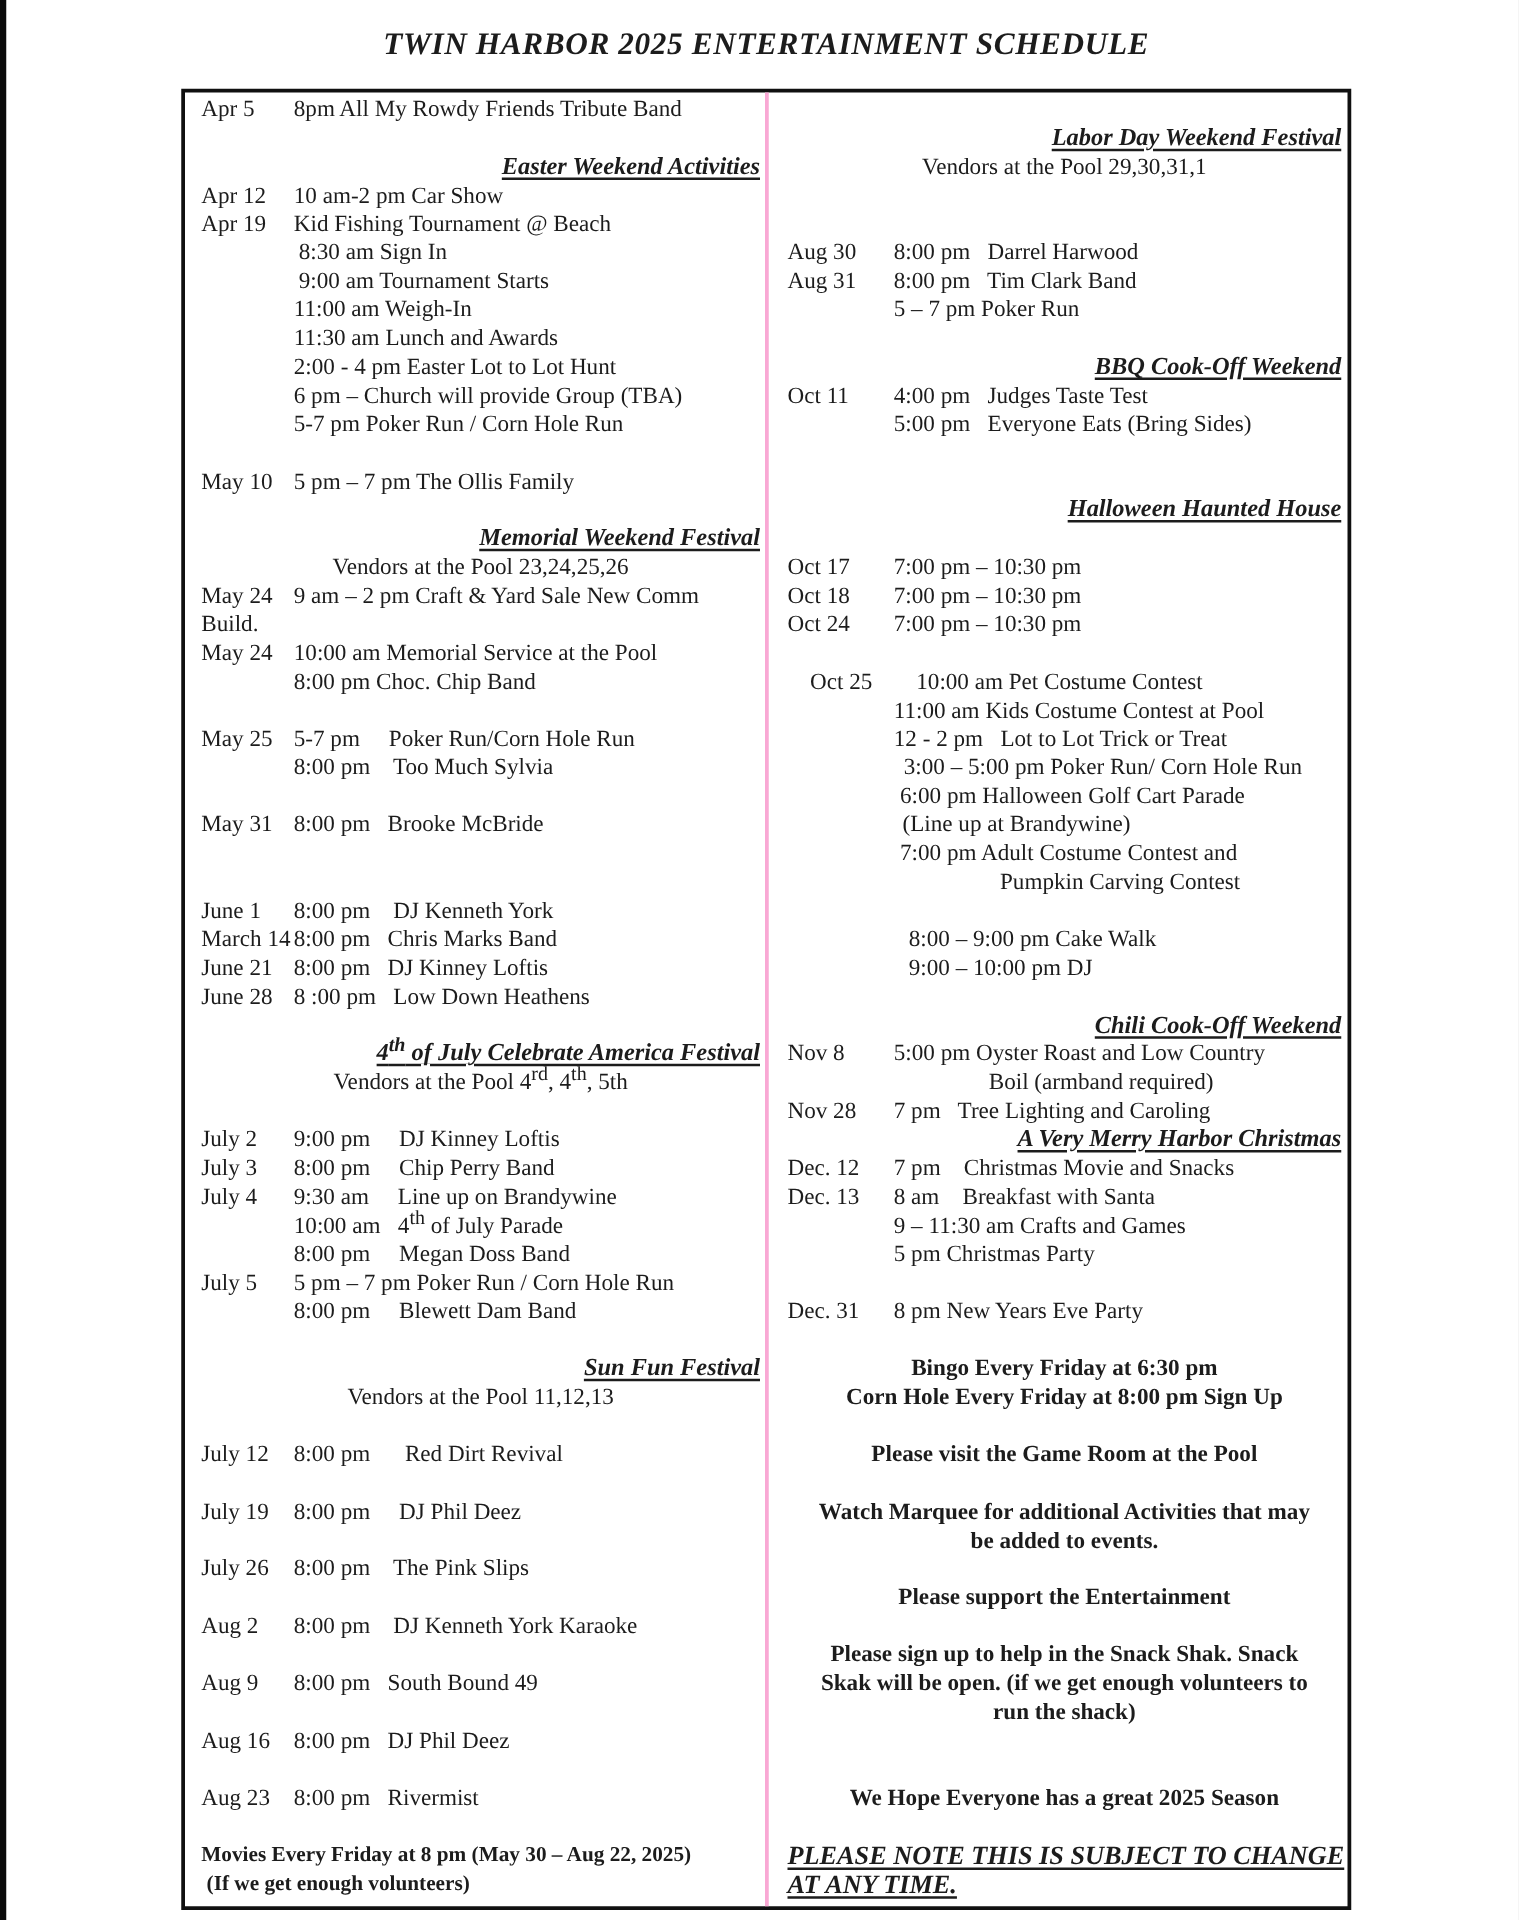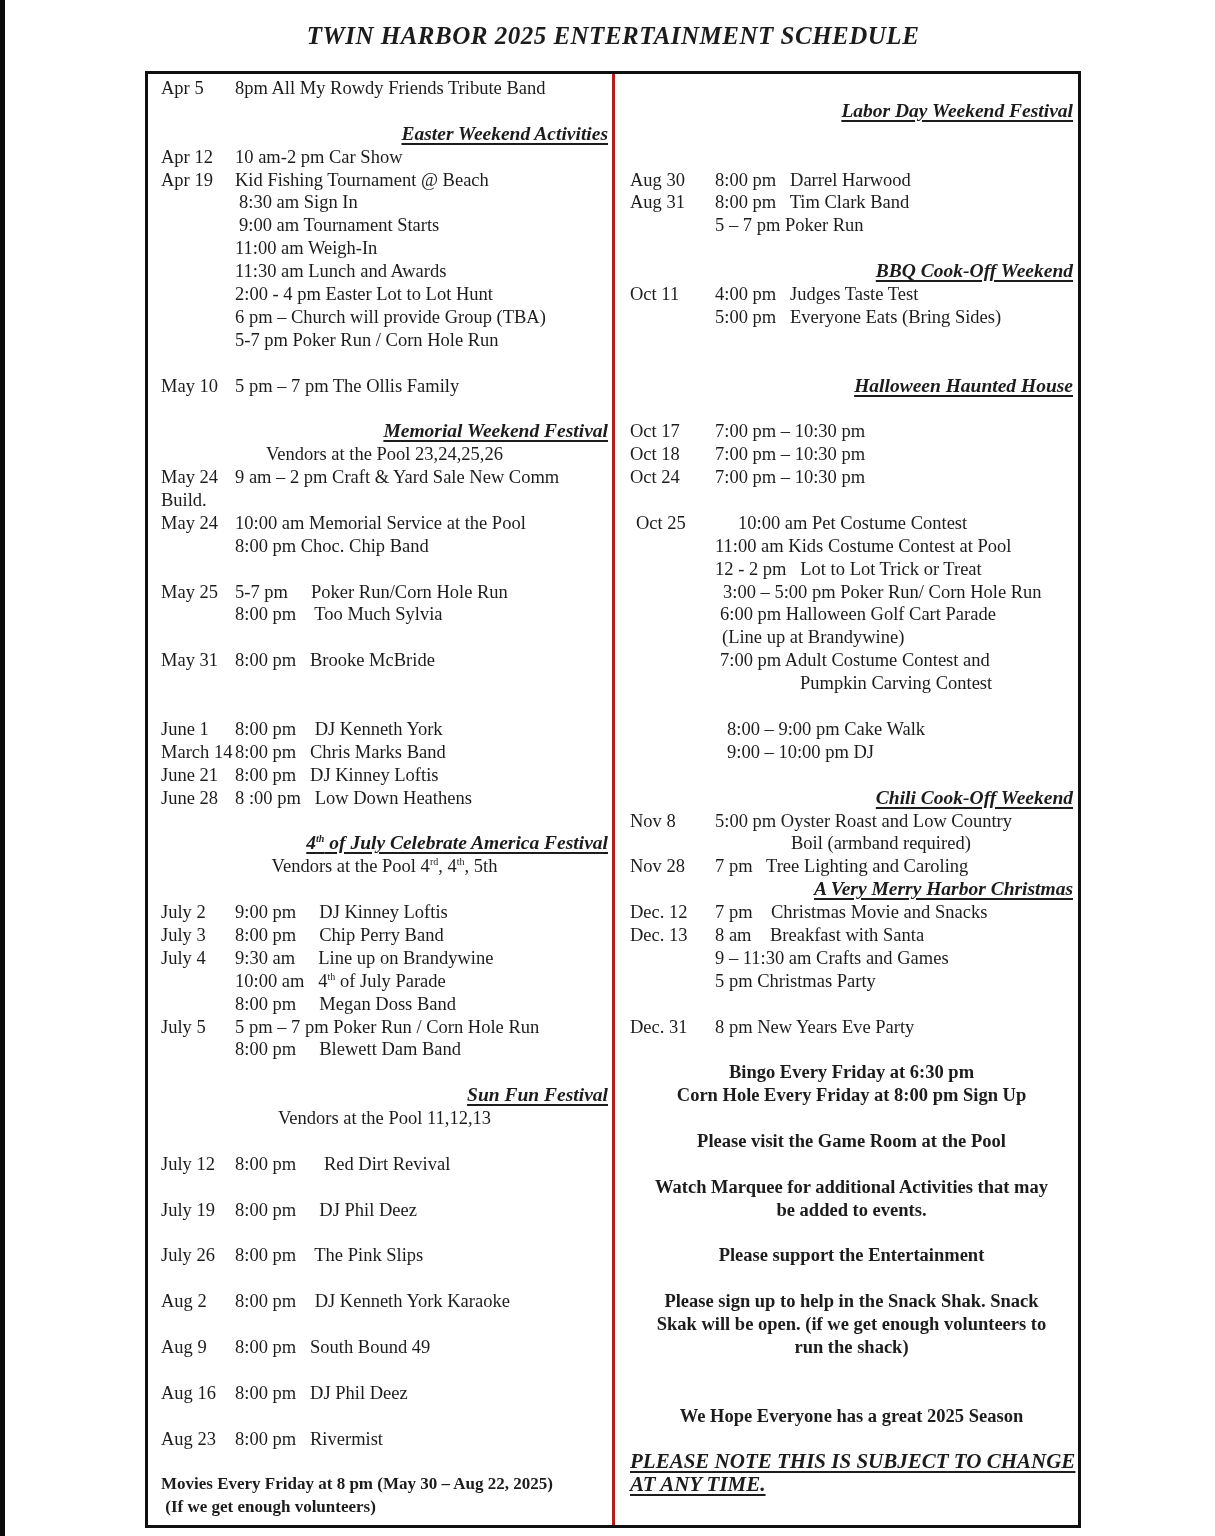--- a/index.html
+++ b/index.html
@@ -22,21 +22,21 @@
     letter-spacing:.5px;
     white-space:pre;
   }
   .sheet{
     position:absolute;left:145px;top:71px;width:936px;height:1457px;
     box-sizing:border-box;
     border:3px solid #101010;
     display:flex;
   }
   .col{box-sizing:border-box;padding-top:3px;overflow:hidden;}
-  .col.left{width:467px;border-right:3px solid #b91c1c;padding-left:13px;padding-right:4px;}
+  .col.left{width:467px;border-right:3px solid #f9a8d4;padding-left:13px;padding-right:4px;}
   .col.right{flex:1;padding-left:15px;padding-right:5px;}
   .ln{
     height:22.9px;line-height:22.9px;
     font-size:18.5px;
     white-space:pre;
   }
   .entry{display:flex;}
   .d{flex:0 0 74px;}
   .col.right .d{flex:0 0 85px;}
   .t{flex:1 1 auto;}
@@ -48,21 +48,21 @@
     font-size:19.5px;
   }
   .sub{text-align:center;}
   .note{text-align:center;font-weight:700;font-size:18.5px;}
   .noteleft{font-weight:700;font-size:17px;}
   .final{
     text-align:left;font-weight:700;font-style:italic;
     text-decoration:underline;text-decoration-thickness:2px;text-underline-offset:3px;
     font-size:21px;
   }
-  sup{font-size:10px;line-height:0;}
+  sup{font-size:16px;line-height:0;}
 </style>
 </head>
 <body>
 
 <div class="page">
   <div class="edge"></div>
   <div class="title">TWIN HARBOR 2025 ENTERTAINMENT SCHEDULE</div>
   <div class="sheet">
     <div class="col left">
         <div class="ln entry"><span class="d">Apr 5</span><span class="t">8pm All My Rowdy Friends Tribute Band</span></div>
@@ -125,38 +125,39 @@
         <div class="ln entry"><span class="d">Aug 16</span><span class="t">8:00 pm   DJ Phil Deez</span></div>
         <div class="ln blank"></div>
         <div class="ln entry"><span class="d">Aug 23</span><span class="t">8:00 pm   Rivermist</span></div>
         <div class="ln blank"></div>
         <div class="ln noteleft">Movies Every Friday at 8 pm (May 30 – Aug 22, 2025)</div>
         <div class="ln noteleft"> (If we get enough volunteers)</div>
       </div>
     <div class="col right">
         <div class="ln blank"></div>
         <div class="ln head">Labor Day Weekend Festival</div>
+        <div class="ln sub">Vendors at the Pool 29,30,31,1</div>
         <div class="ln blank"></div>
         <div class="ln blank"></div>
         <div class="ln entry"><span class="d">Aug 30</span><span class="t">8:00 pm   Darrel Harwood</span></div>
         <div class="ln entry"><span class="d">Aug 31</span><span class="t">8:00 pm   Tim Clark Band</span></div>
         <div class="ln cont">5 – 7 pm Poker Run</div>
         <div class="ln blank"></div>
         <div class="ln head">BBQ Cook-Off Weekend</div>
         <div class="ln entry"><span class="d">Oct 11</span><span class="t">4:00 pm   Judges Taste Test</span></div>
         <div class="ln cont">5:00 pm   Everyone Eats (Bring Sides)</div>
         <div class="ln blank"></div>
         <div class="ln blank"></div>
         <div class="ln head">Halloween Haunted House</div>
         <div class="ln blank"></div>
         <div class="ln entry"><span class="d">Oct 17</span><span class="t">7:00 pm – 10:30 pm</span></div>
         <div class="ln entry"><span class="d">Oct 18</span><span class="t">7:00 pm – 10:30 pm</span></div>
         <div class="ln entry"><span class="d">Oct 24</span><span class="t">7:00 pm – 10:30 pm</span></div>
         <div class="ln blank"></div>
-        <div class="ln entry" style="margin-left: 6px; gap: 17px;"><span class="d">Oct 25</span><span class="t">10:00 am Pet Costume Contest</span></div>
+        <div class="ln entry" style="margin-left: 18px;"><span class="d">Oct 25</span><span class="t">10:00 am Pet Costume Contest</span></div>
         <div class="ln cont">11:00 am Kids Costume Contest at Pool</div>
         <div class="ln cont">12 - 2 pm   Lot to Lot Trick or Treat</div>
         <div class="ln cont" style="margin-left: 8px;">3:00 – 5:00 pm Poker Run/ Corn Hole Run</div>
         <div class="ln cont" style="margin-left: 5px;">6:00 pm Halloween Golf Cart Parade</div>
         <div class="ln cont" style="margin-left: 7px;">(Line up at Brandywine)</div>
         <div class="ln cont" style="margin-left: 5px;">7:00 pm Adult Costume Contest and</div>
         <div class="ln cont" style="margin-left: 85px;">Pumpkin Carving Contest</div>
         <div class="ln blank"></div>
         <div class="ln cont" style="margin-left: 12px;">8:00 – 9:00 pm Cake Walk</div>
         <div class="ln cont" style="margin-left: 12px;">9:00 – 10:00 pm DJ</div>

